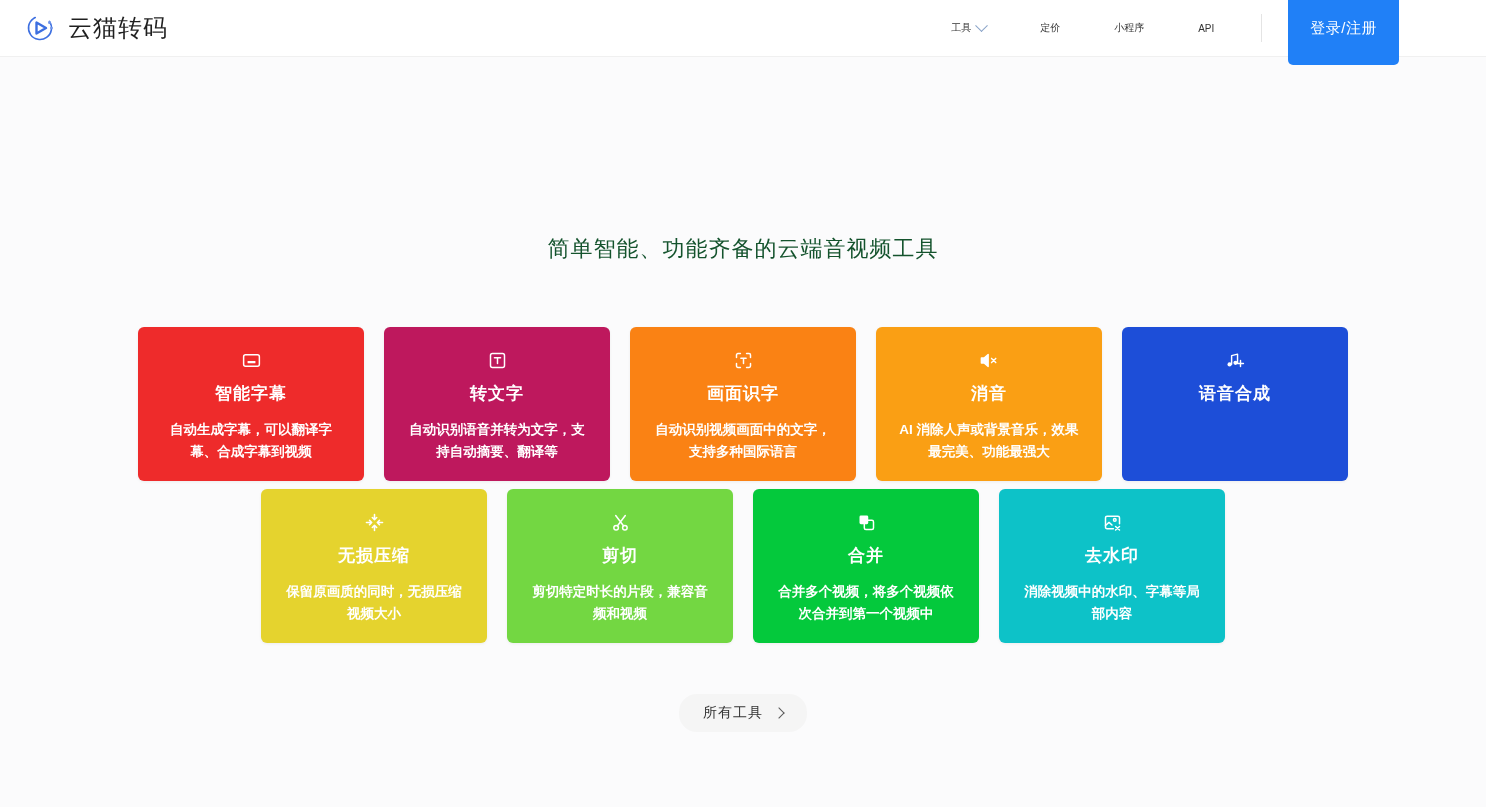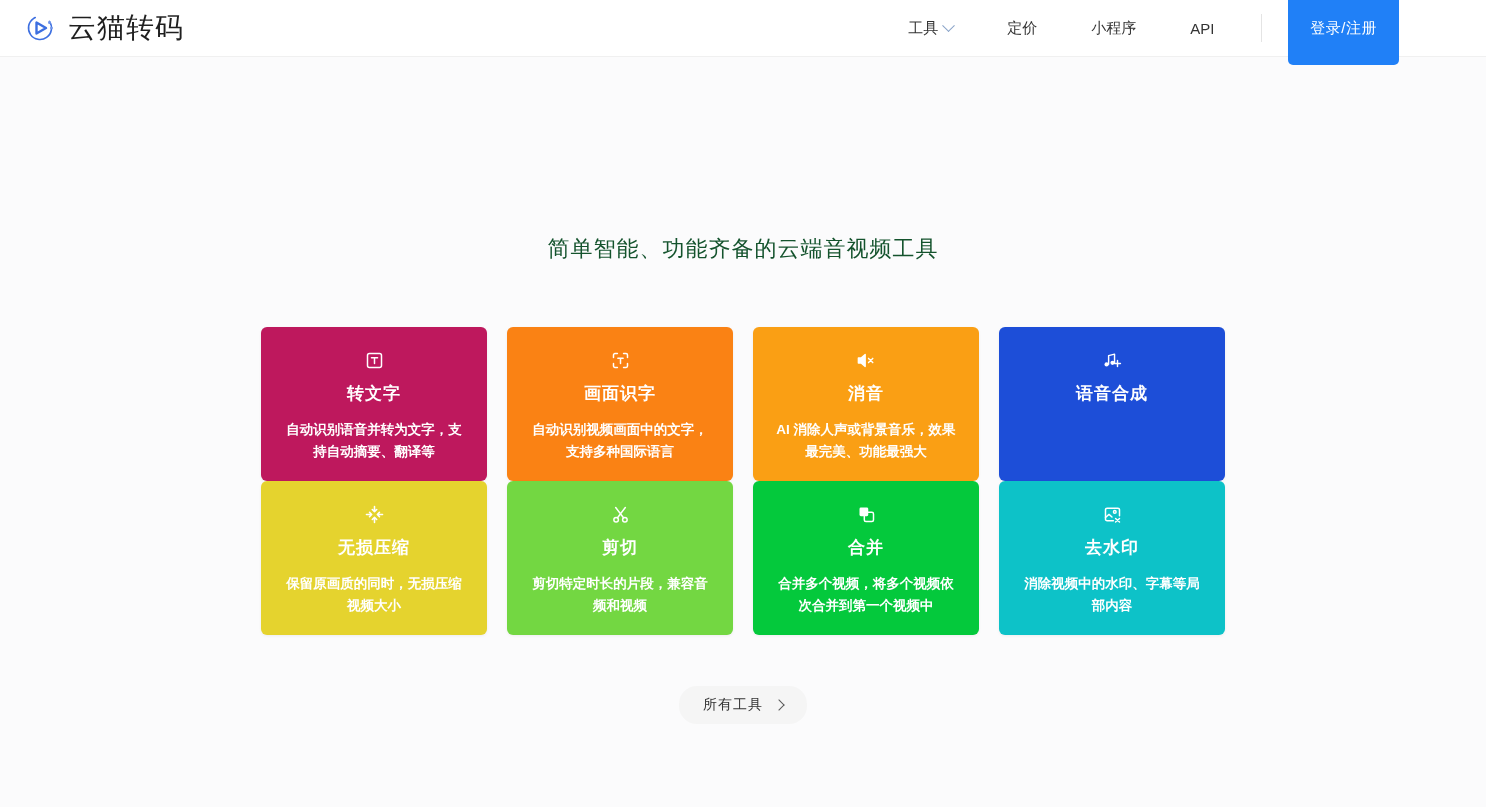--- a/index.html
+++ b/index.html
@@ -16,33 +16,33 @@
     background: #ffffff;
     border-bottom: 1px solid #f0f0f0;
     display: flex;
     align-items: center;
     padding: 0 87px 0 25px;
     position: relative;
   }
   .brand { display: flex; align-items: center; gap: 11px; }
   .brand-logo { width: 32px; height: 32px; display: block; }
   .brand-name {
-    font-size: 28px;
+    font-size: 24px;
     color: #1f1f1f;
     letter-spacing: 1px;
     font-weight: 400;
   }
   .nav {
     margin-left: auto;
     display: flex;
     align-items: center;
     height: 100%;
   }
   .nav-item {
-    font-size: 15px;
+    font-size: 10px;
     color: #333333;
     padding: 0 27px;
     display: flex;
     align-items: center;
     gap: 6px;
     cursor: pointer;
     height: 100%;
   }
   .chev {
     display: inline-block;
@@ -86,21 +86,21 @@
     letter-spacing: 1px;
   }
 
   
   .cards { margin-top: 63px; }
   .card-row {
     display: flex;
     justify-content: center;
     gap: 20px;
   }
-  .card-row.row2 { }
+  .card-row.row2 { margin-top: 8px; }
   .card {
     width: 226px;
     height: 154px;
     border-radius: 6px;
     color: #ffffff;
     text-align: center;
     padding: 22px 16px 0;
     cursor: pointer;
     box-shadow: 0 1px 3px rgba(0,0,0,0.06);
   }
@@ -189,20 +189,30 @@
 </div>
 
 <div class="hero">
   <p class="hero-sub">简单智能、功能齐备的云端音视频工具</p>
 </div>
 
 <div class="cards">
 
   <div class="card-row row1">
 
+    <div class="card" style="background: rgb(238, 43, 43);">
+      <div class="card-icon">
+        <svg width="21" height="21" viewBox="0 0 24 24" fill="none" stroke="#fff" stroke-width="1.7">
+          <rect x="3" y="5.5" width="18" height="13" rx="2.2"></rect>
+          <rect x="7.5" y="12.5" width="9" height="2.6" rx="0.6" fill="#fff" stroke="none"></rect>
+        </svg>
+      </div>
+      <div class="card-title">智能字幕</div>
+      <div class="card-desc">自动生成字幕，可以翻译字幕、合成字幕到视频</div>
+    </div>
 
     <div class="card" style="background: #be185d;">
       <div class="card-icon">
         <svg width="21" height="21" viewBox="0 0 24 24" fill="none" stroke="#fff" stroke-width="1.7">
           <rect x="4" y="4" width="16" height="16" rx="2.2"></rect>
           <path d="M8.5 8.8h7M12 8.8v6.6" stroke-linecap="round"></path>
         </svg>
       </div>
       <div class="card-title">转文字</div>
       <div class="card-desc">自动识别语音并转为文字，支持自动摘要、翻译等</div>

